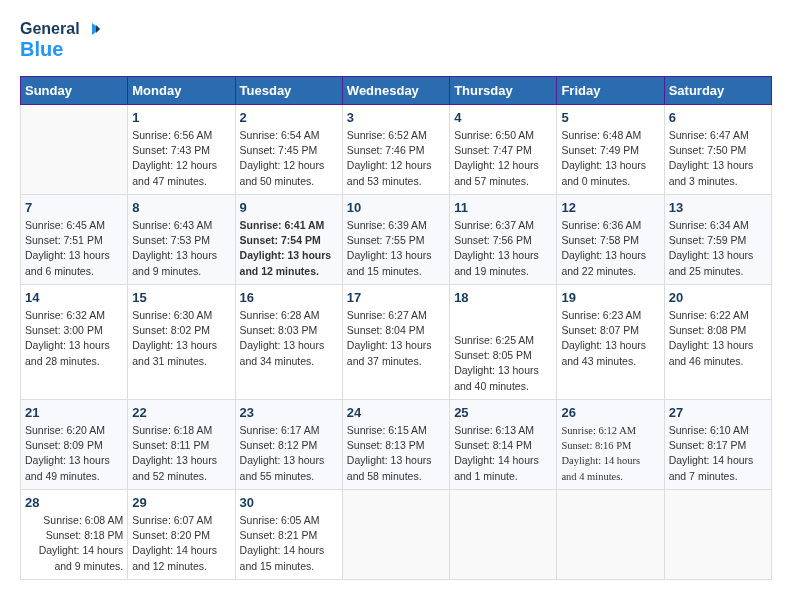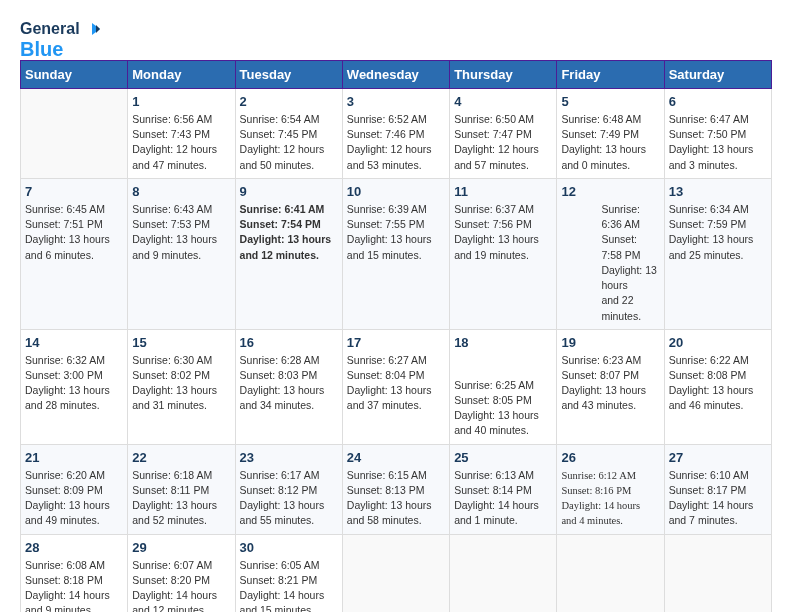--- a/index.html
+++ b/index.html
@@ -7,20 +7,21 @@
       font-family: Arial, sans-serif;
       background: #fff;
       width: 792px;
       min-height: 612px;
       padding: 20px;
     }
     .header {
       display: flex;
       justify-content: space-between;
       align-items: flex-start;
+      margin-bottom: 16px;
     }
     .logo {
       display: flex;
       align-items: center;
       gap: 4px;
     }
     .title-block {
       text-align: right;
     }
     .month-title {
@@ -188,21 +189,21 @@
         </td>
         <td>
           <span class="day-number">11</span>
           <div class="day-info" style="white-space: pre-line;">Sunrise: 6:37 AM
 Sunset: 7:56 PM
 Daylight: 13 hours
 and 19 minutes.</div>
         </td>
         <td>
           <span class="day-number">12</span>
-          <div class="day-info" style="white-space: pre-line; margin-left: 40px;">Sunrise: 6:36 AM
+          <div class="day-info" style="white-space: pre-line;">Sunrise: 6:36 AM
 Sunset: 7:58 PM
 Daylight: 13 hours
 and 22 minutes.</div>
         </td>
         <td>
           <span class="day-number">13</span>
           <div class="day-info" style="white-space: pre-line;">Sunrise: 6:34 AM
 Sunset: 7:59 PM
 Daylight: 13 hours
 and 25 minutes.</div>
@@ -306,21 +307,21 @@
           <span class="day-number">27</span>
           <div class="day-info" style="white-space: pre-line;">Sunrise: 6:10 AM
 Sunset: 8:17 PM
 Daylight: 14 hours
 and 7 minutes.</div>
         </td>
       </tr>
       <tr>
         <td>
           <span class="day-number">28</span>
-          <div class="day-info" style="white-space: pre-line;">Sunrise: 6:08 AM
+          <div class="day-info" style="white-space: pre-line; text-align: right;">Sunrise: 6:08 AM
 Sunset: 8:18 PM
 Daylight: 14 hours
 and 9 minutes.</div>
         </td>
         <td>
           <span class="day-number">29</span>
           <div class="day-info" style="white-space: pre-line;">Sunrise: 6:07 AM
 Sunset: 8:20 PM
 Daylight: 14 hours
 and 12 minutes.</div>

